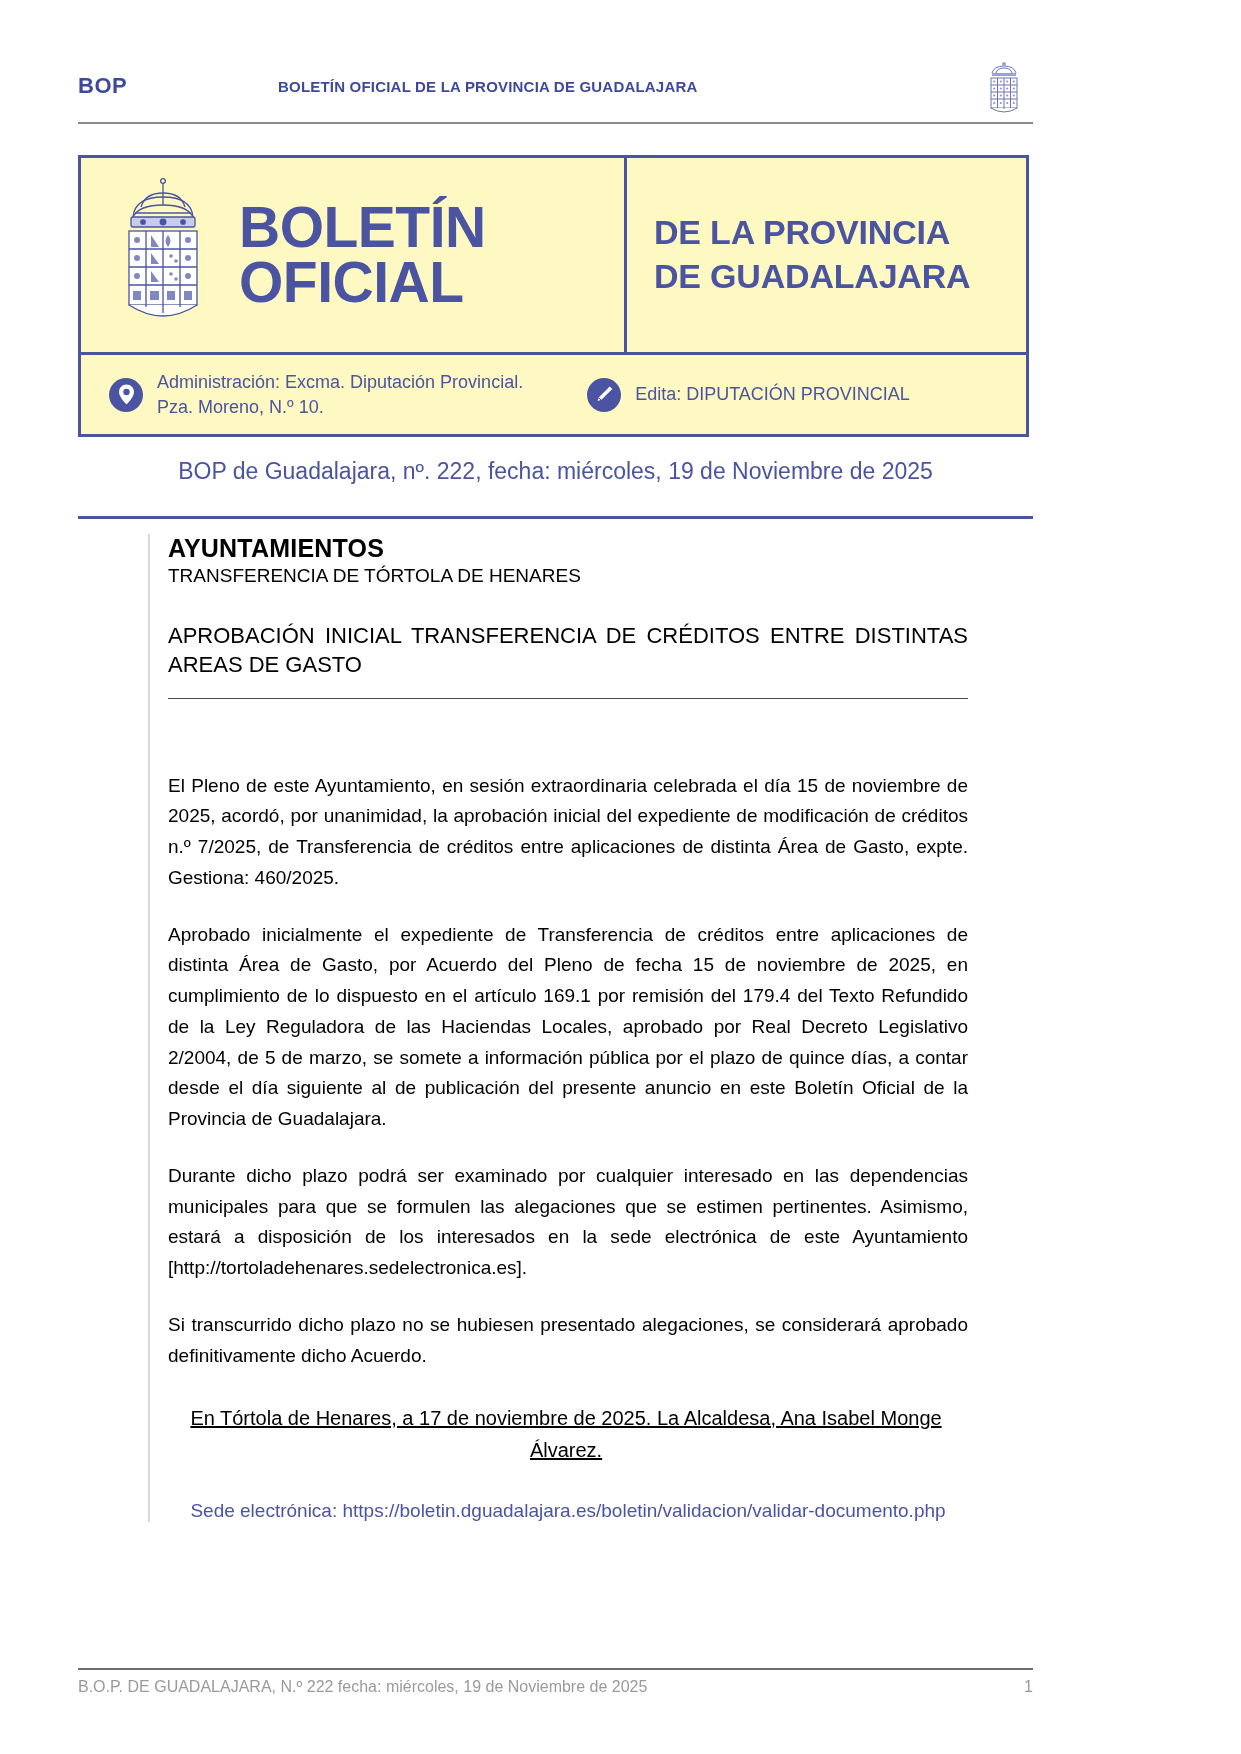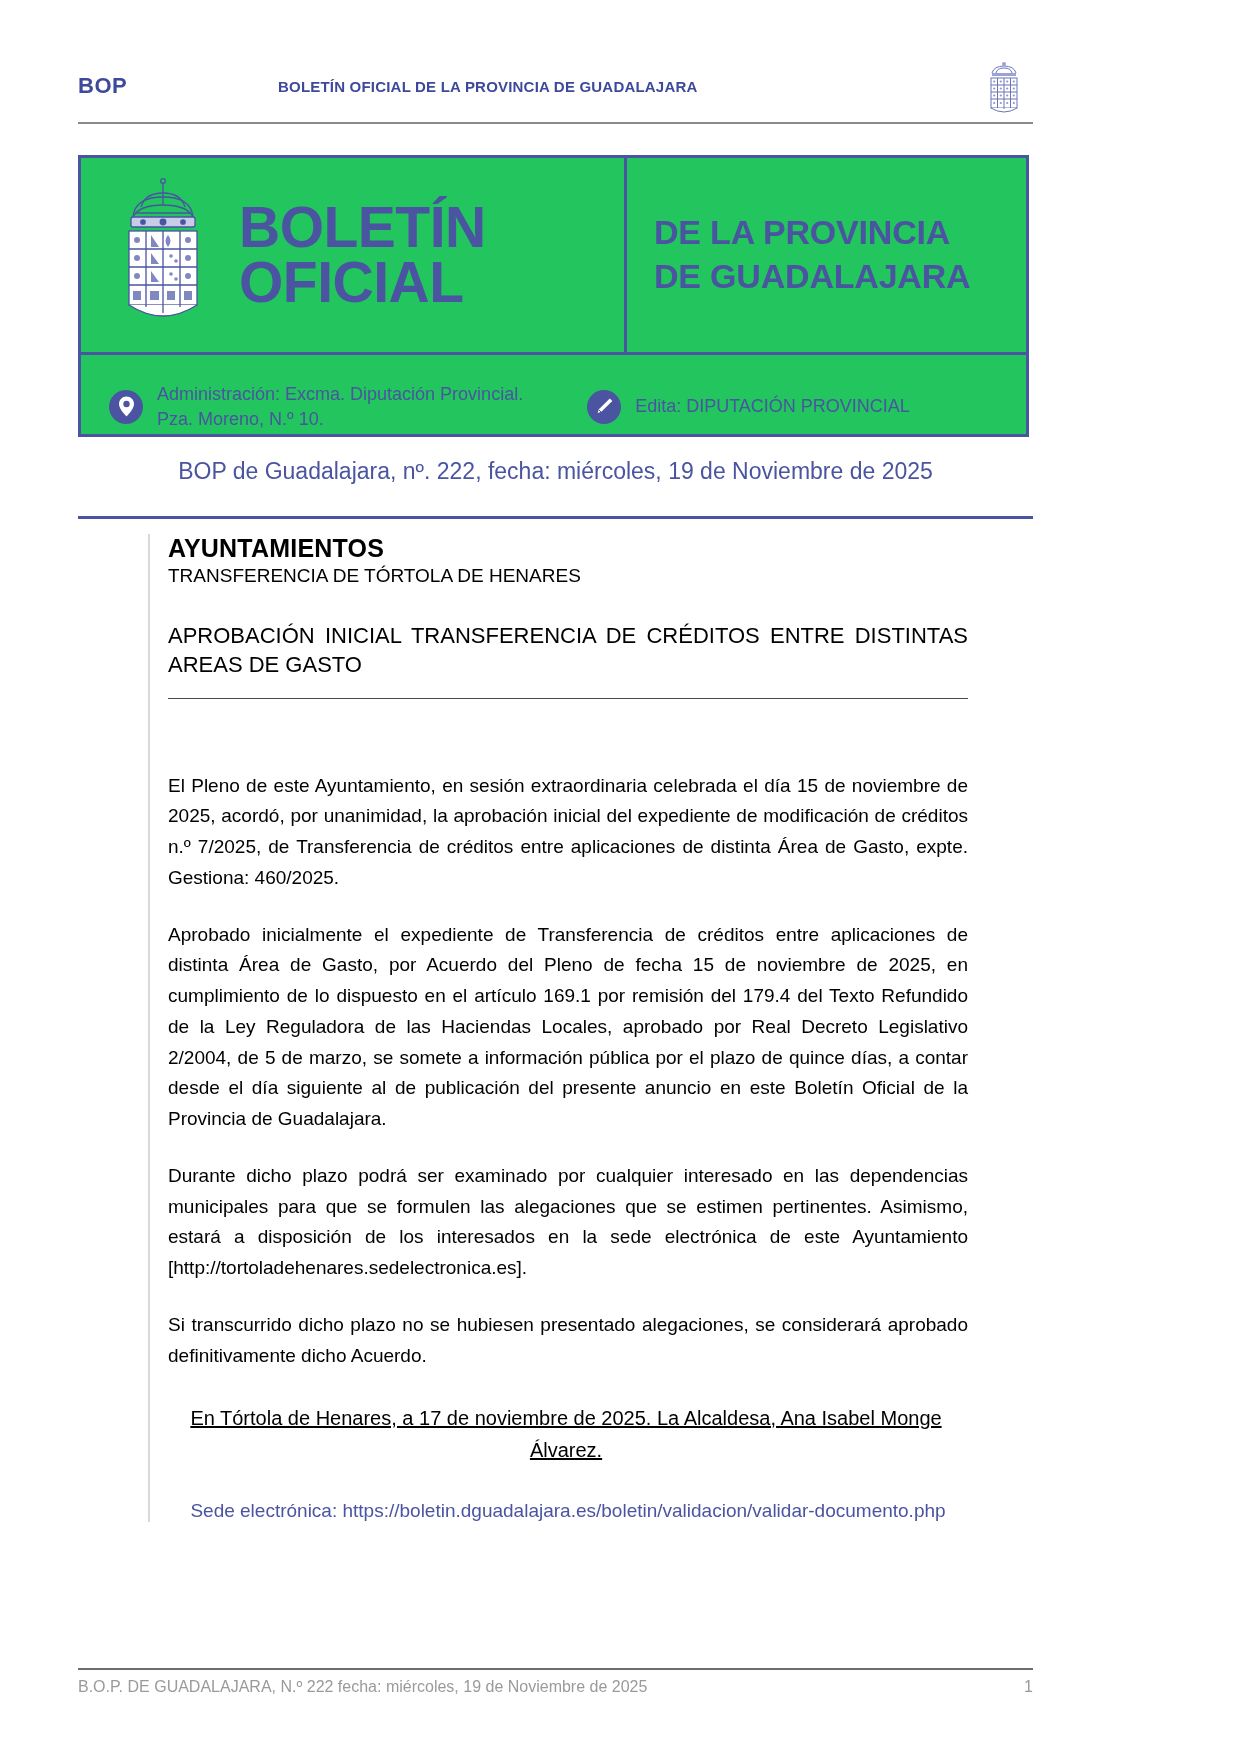--- a/index.html
+++ b/index.html
@@ -61,21 +61,21 @@
 
   
   .masthead {
     position: absolute;
     left: 78px;
     top: 155px;
     width: 951px;
     height: 282px;
     border: 3px solid #4a54a0;
     box-sizing: border-box;
-    background: #22c55e;
+    background: #fef9c3;
   }
   .masthead-top {
     display: flex;
     height: 197px;
     border-bottom: 3px solid #4a54a0;
     box-sizing: border-box;
   }
   .masthead-left {
     width: 546px;
     flex: none;
@@ -113,21 +113,21 @@
     font-weight: bold;
     font-size: 34px;
     line-height: 1.28;
     letter-spacing: -0.2px;
   }
 
   .masthead-bottom {
     display: flex;
     align-items: center;
     height: 79px;
-    padding: 12px 0 0 28px;
+    padding: 0 0 0 28px;
   }
   .info-block {
     display: flex;
     align-items: center;
   }
   .info-block.second { margin-left: 64px; justify-content: center; }
   .icon-circle {
     width: 34px;
     height: 34px;
     border-radius: 50%;

